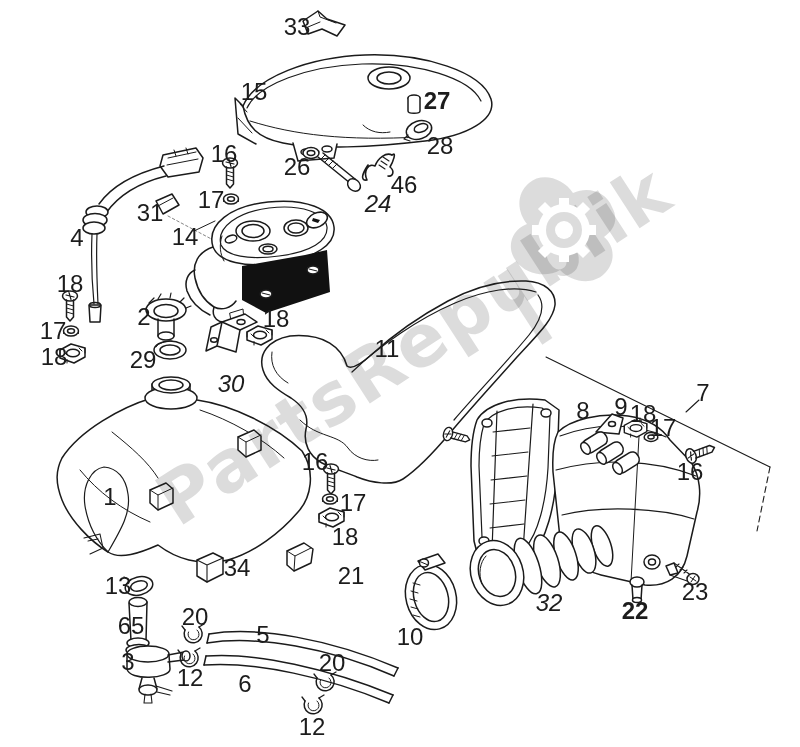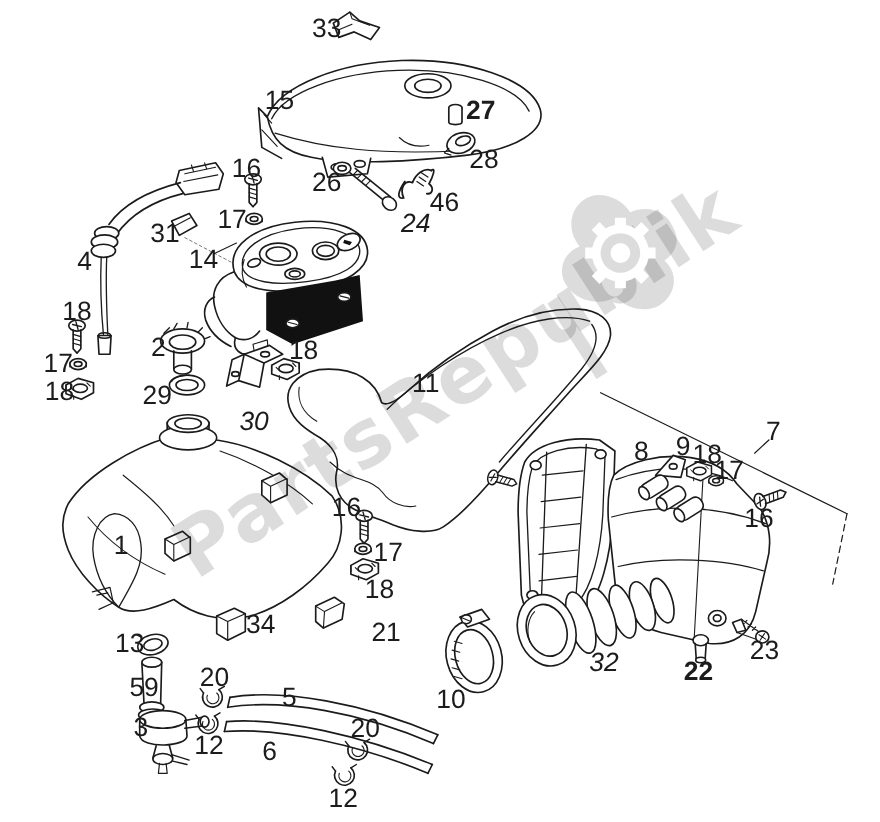--- a/index.html
+++ b/index.html
@@ -377,21 +377,21 @@
       <div class="part-label" style="left: 231px; top: 384px; font-style: italic;">30</div>
       <div class="part-label" style="left: 276px; top: 319px;">18</div>
       <div class="part-label" style="left: 387px; top: 349px;">11</div>
       <div class="part-label" style="left: 315px; top: 462px;">16</div>
       <div class="part-label" style="left: 353px; top: 503px;">17</div>
       <div class="part-label" style="left: 345px; top: 537px;">18</div>
       <div class="part-label" style="left: 303px; top: 576px; margin-left: 48px;">21</div>
       <div class="part-label" style="left: 110px; top: 497px;">1</div>
       <div class="part-label" style="left: 237px; top: 568px;">34</div>
       <div class="part-label" style="left: 118px; top: 586px;">13</div>
-      <div class="part-label" style="left: 131px; top: 626px;">59</div>
+      <div class="part-label" style="left: 131px; top: 626px;">65</div>
       <div class="part-label" style="left: 128px; top: 662px;">3</div>
       <div class="part-label" style="left: 195px; top: 617px;">20</div>
       <div class="part-label" style="left: 190px; top: 678px;">12</div>
       <div class="part-label" style="left: 263px; top: 635px;">5</div>
       <div class="part-label" style="left: 245px; top: 684px;">6</div>
       <div class="part-label" style="left: 332px; top: 663px;">20</div>
       <div class="part-label" style="left: 312px; top: 727px;">12</div>
       <div class="part-label" style="left: 583px; top: 411px;">8</div>
       <div class="part-label" style="left: 621px; top: 407px;">9</div>
       <div class="part-label" style="left: 643px; top: 414px;">18</div>

